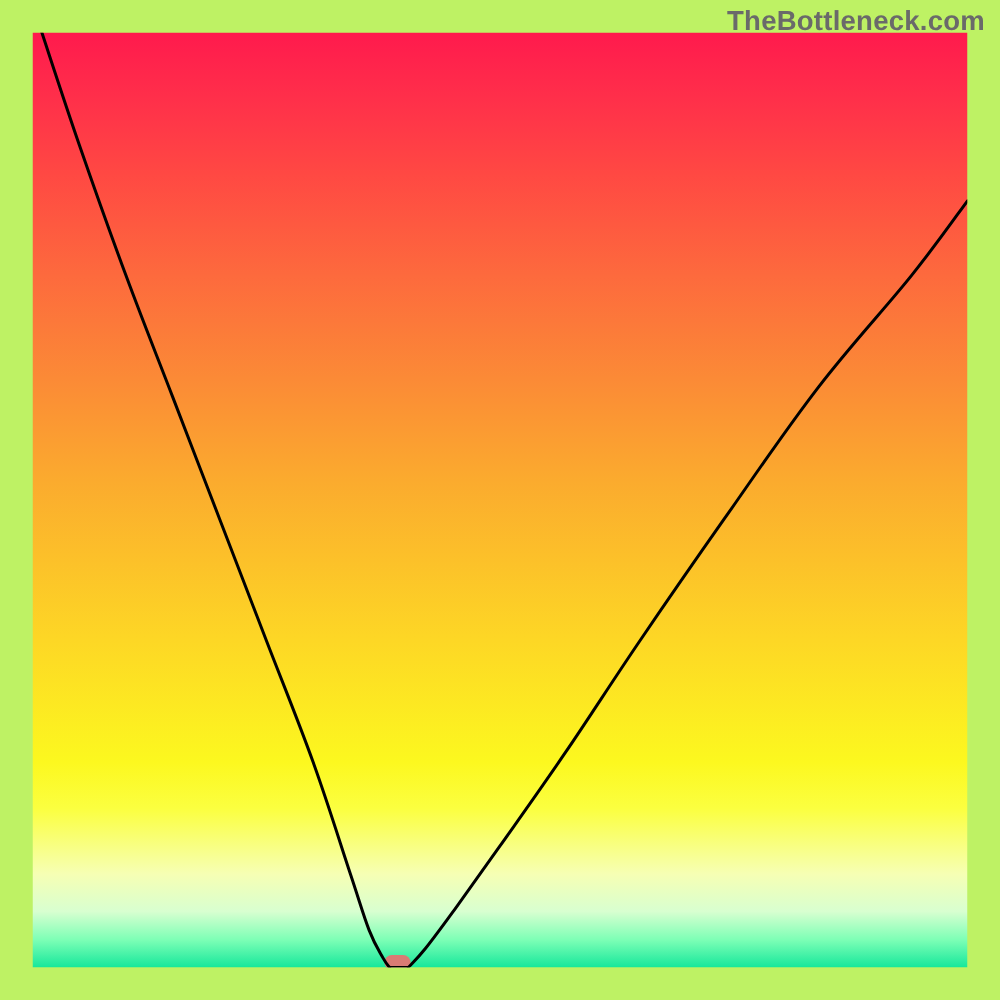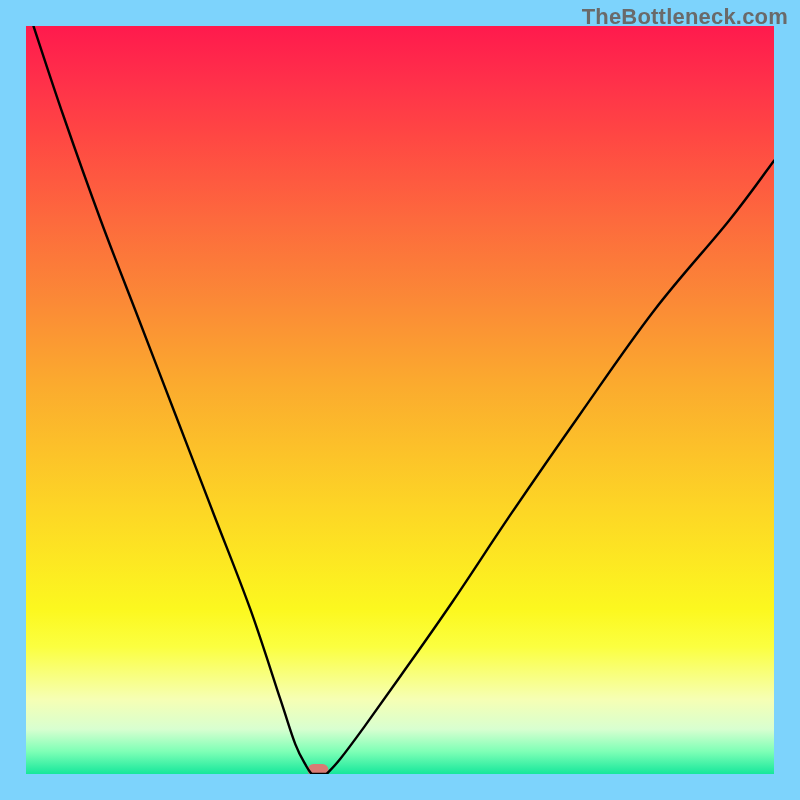--- a/index.html
+++ b/index.html
@@ -8,21 +8,21 @@
     width: 800px;
     height: 800px;
     background: #000;
     font-family: Arial, Helvetica, sans-serif;
     overflow: hidden;
   }
   .frame {
     position: relative;
     width: 800px;
     height: 800px;
-    background: #7dd3fc;
+    background: #bef264;
   }
   .watermark {
     position: absolute;
     top: 4px;
     right: 12px;
     color: #6a6a6a;
     font-size: 22px;
     font-weight: 600;
     letter-spacing: 0.2px;
     pointer-events: none;

